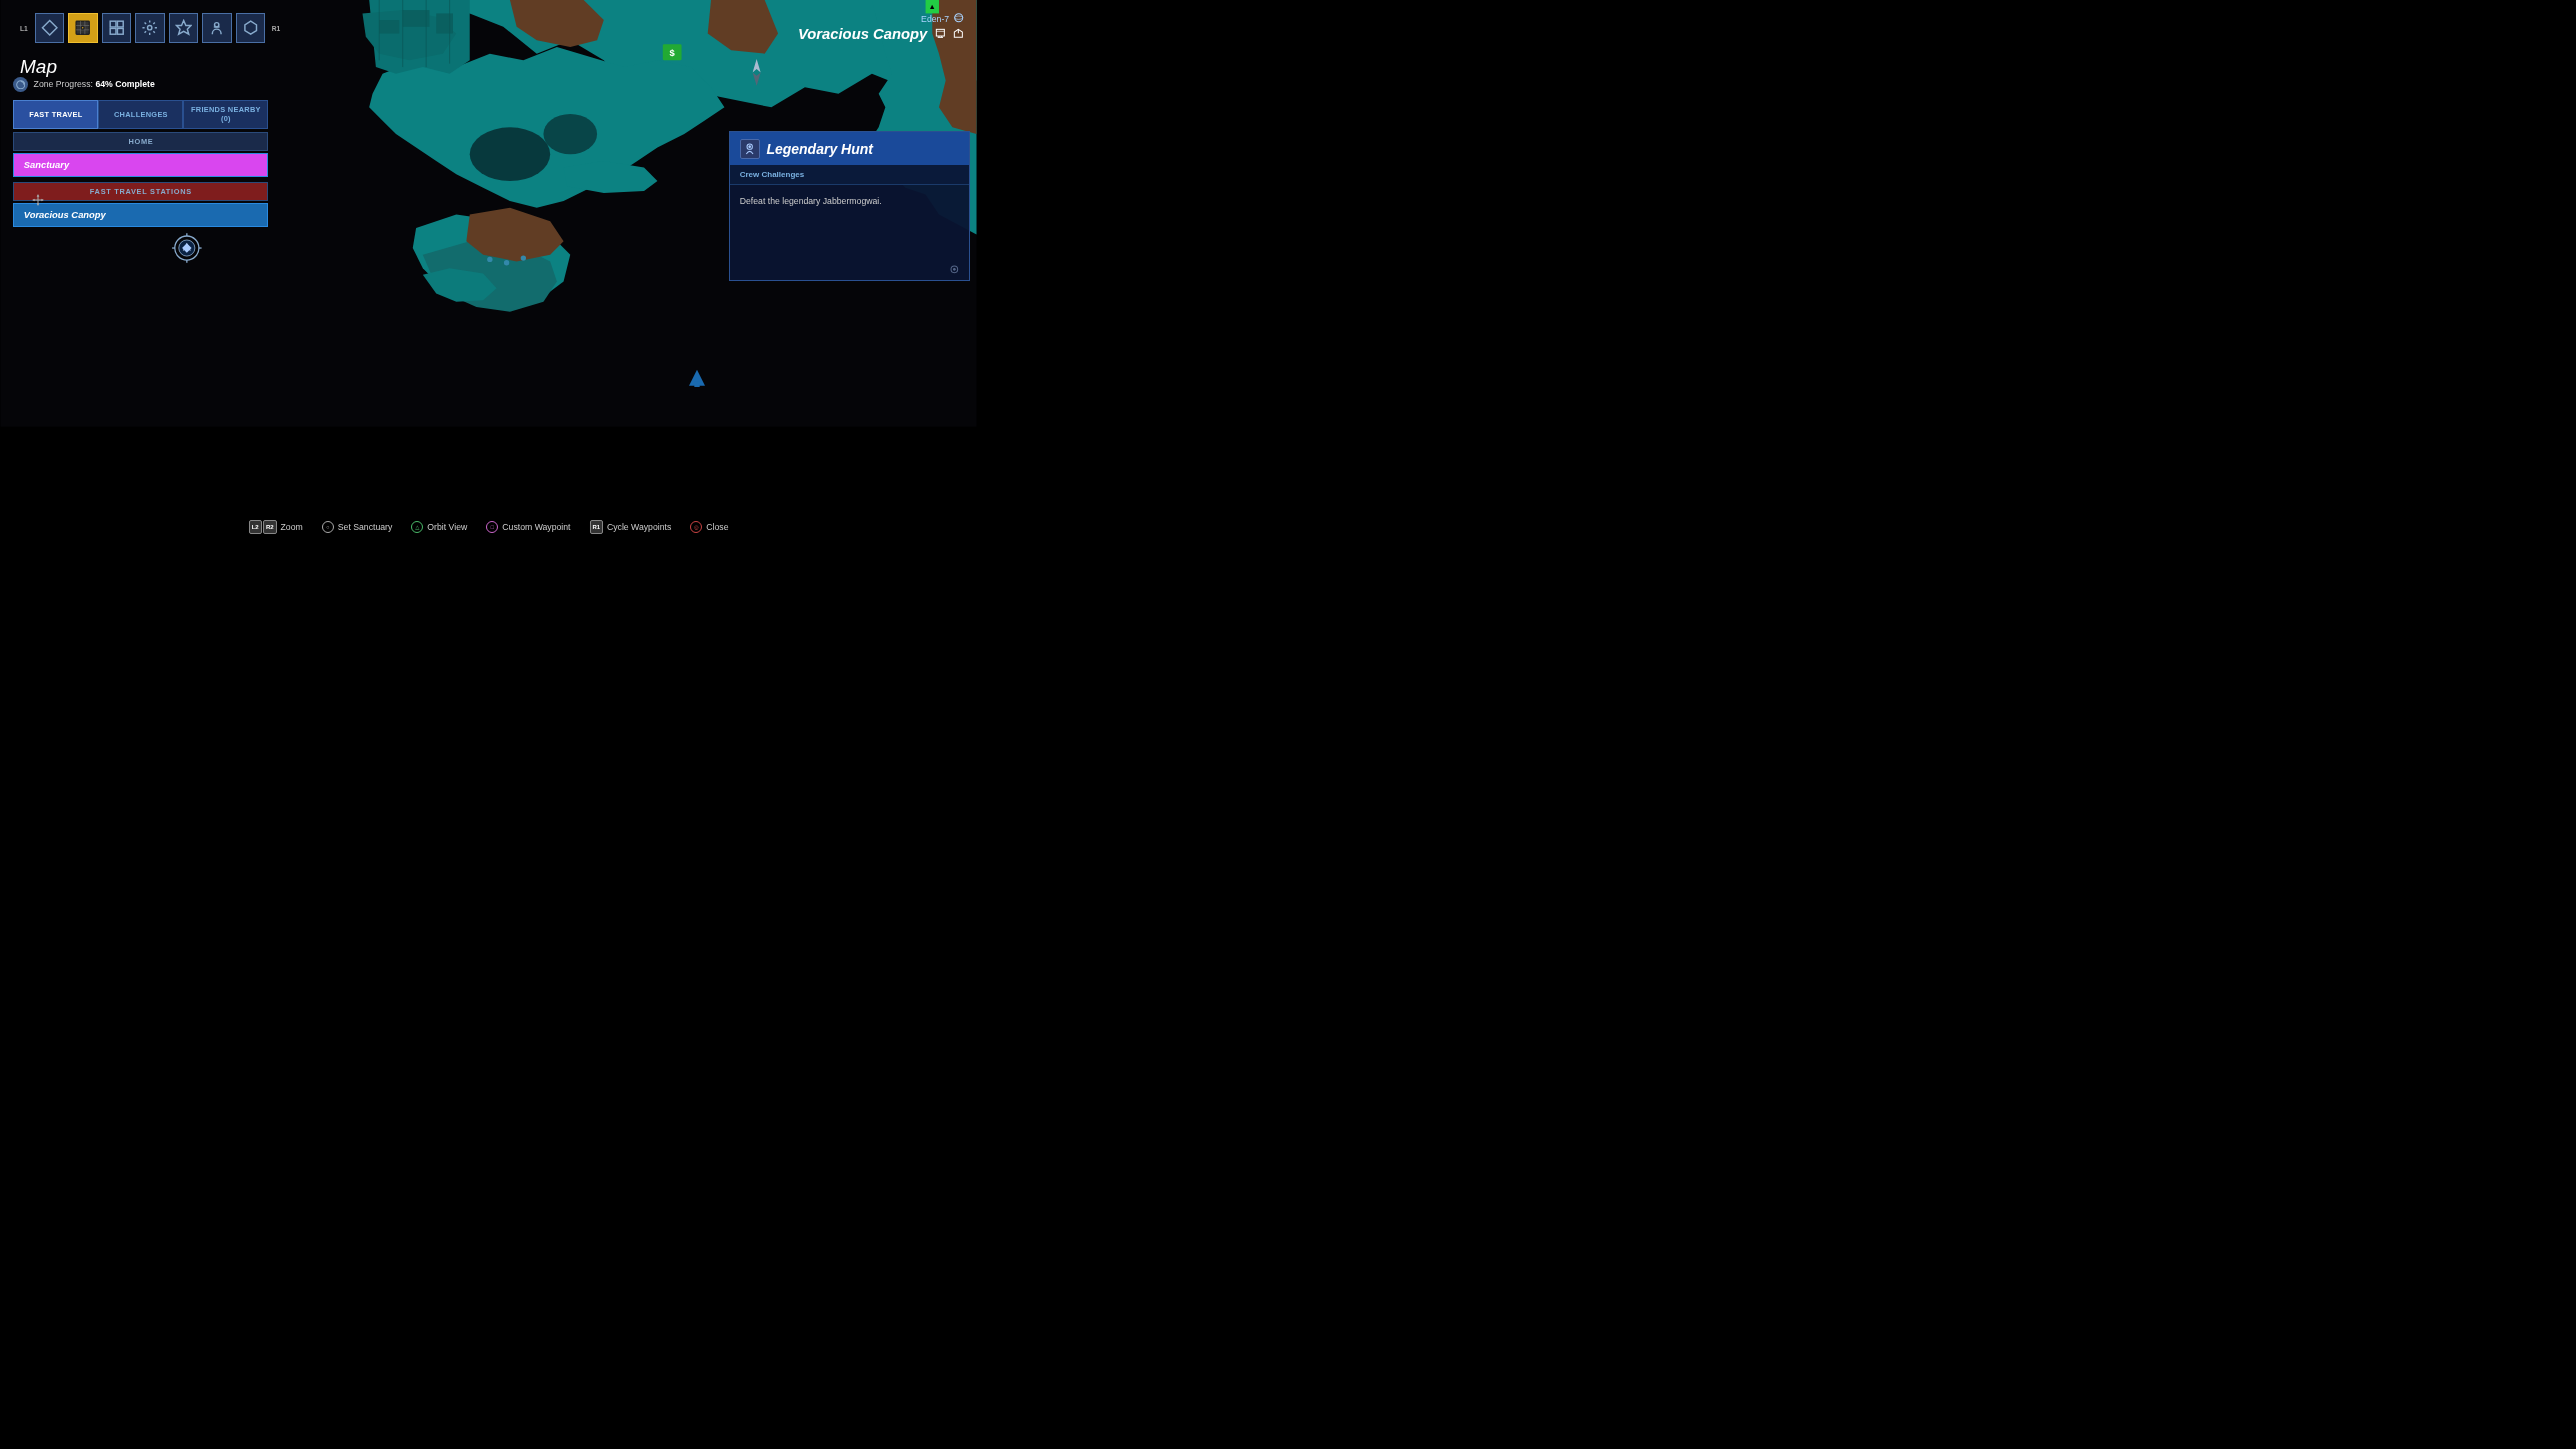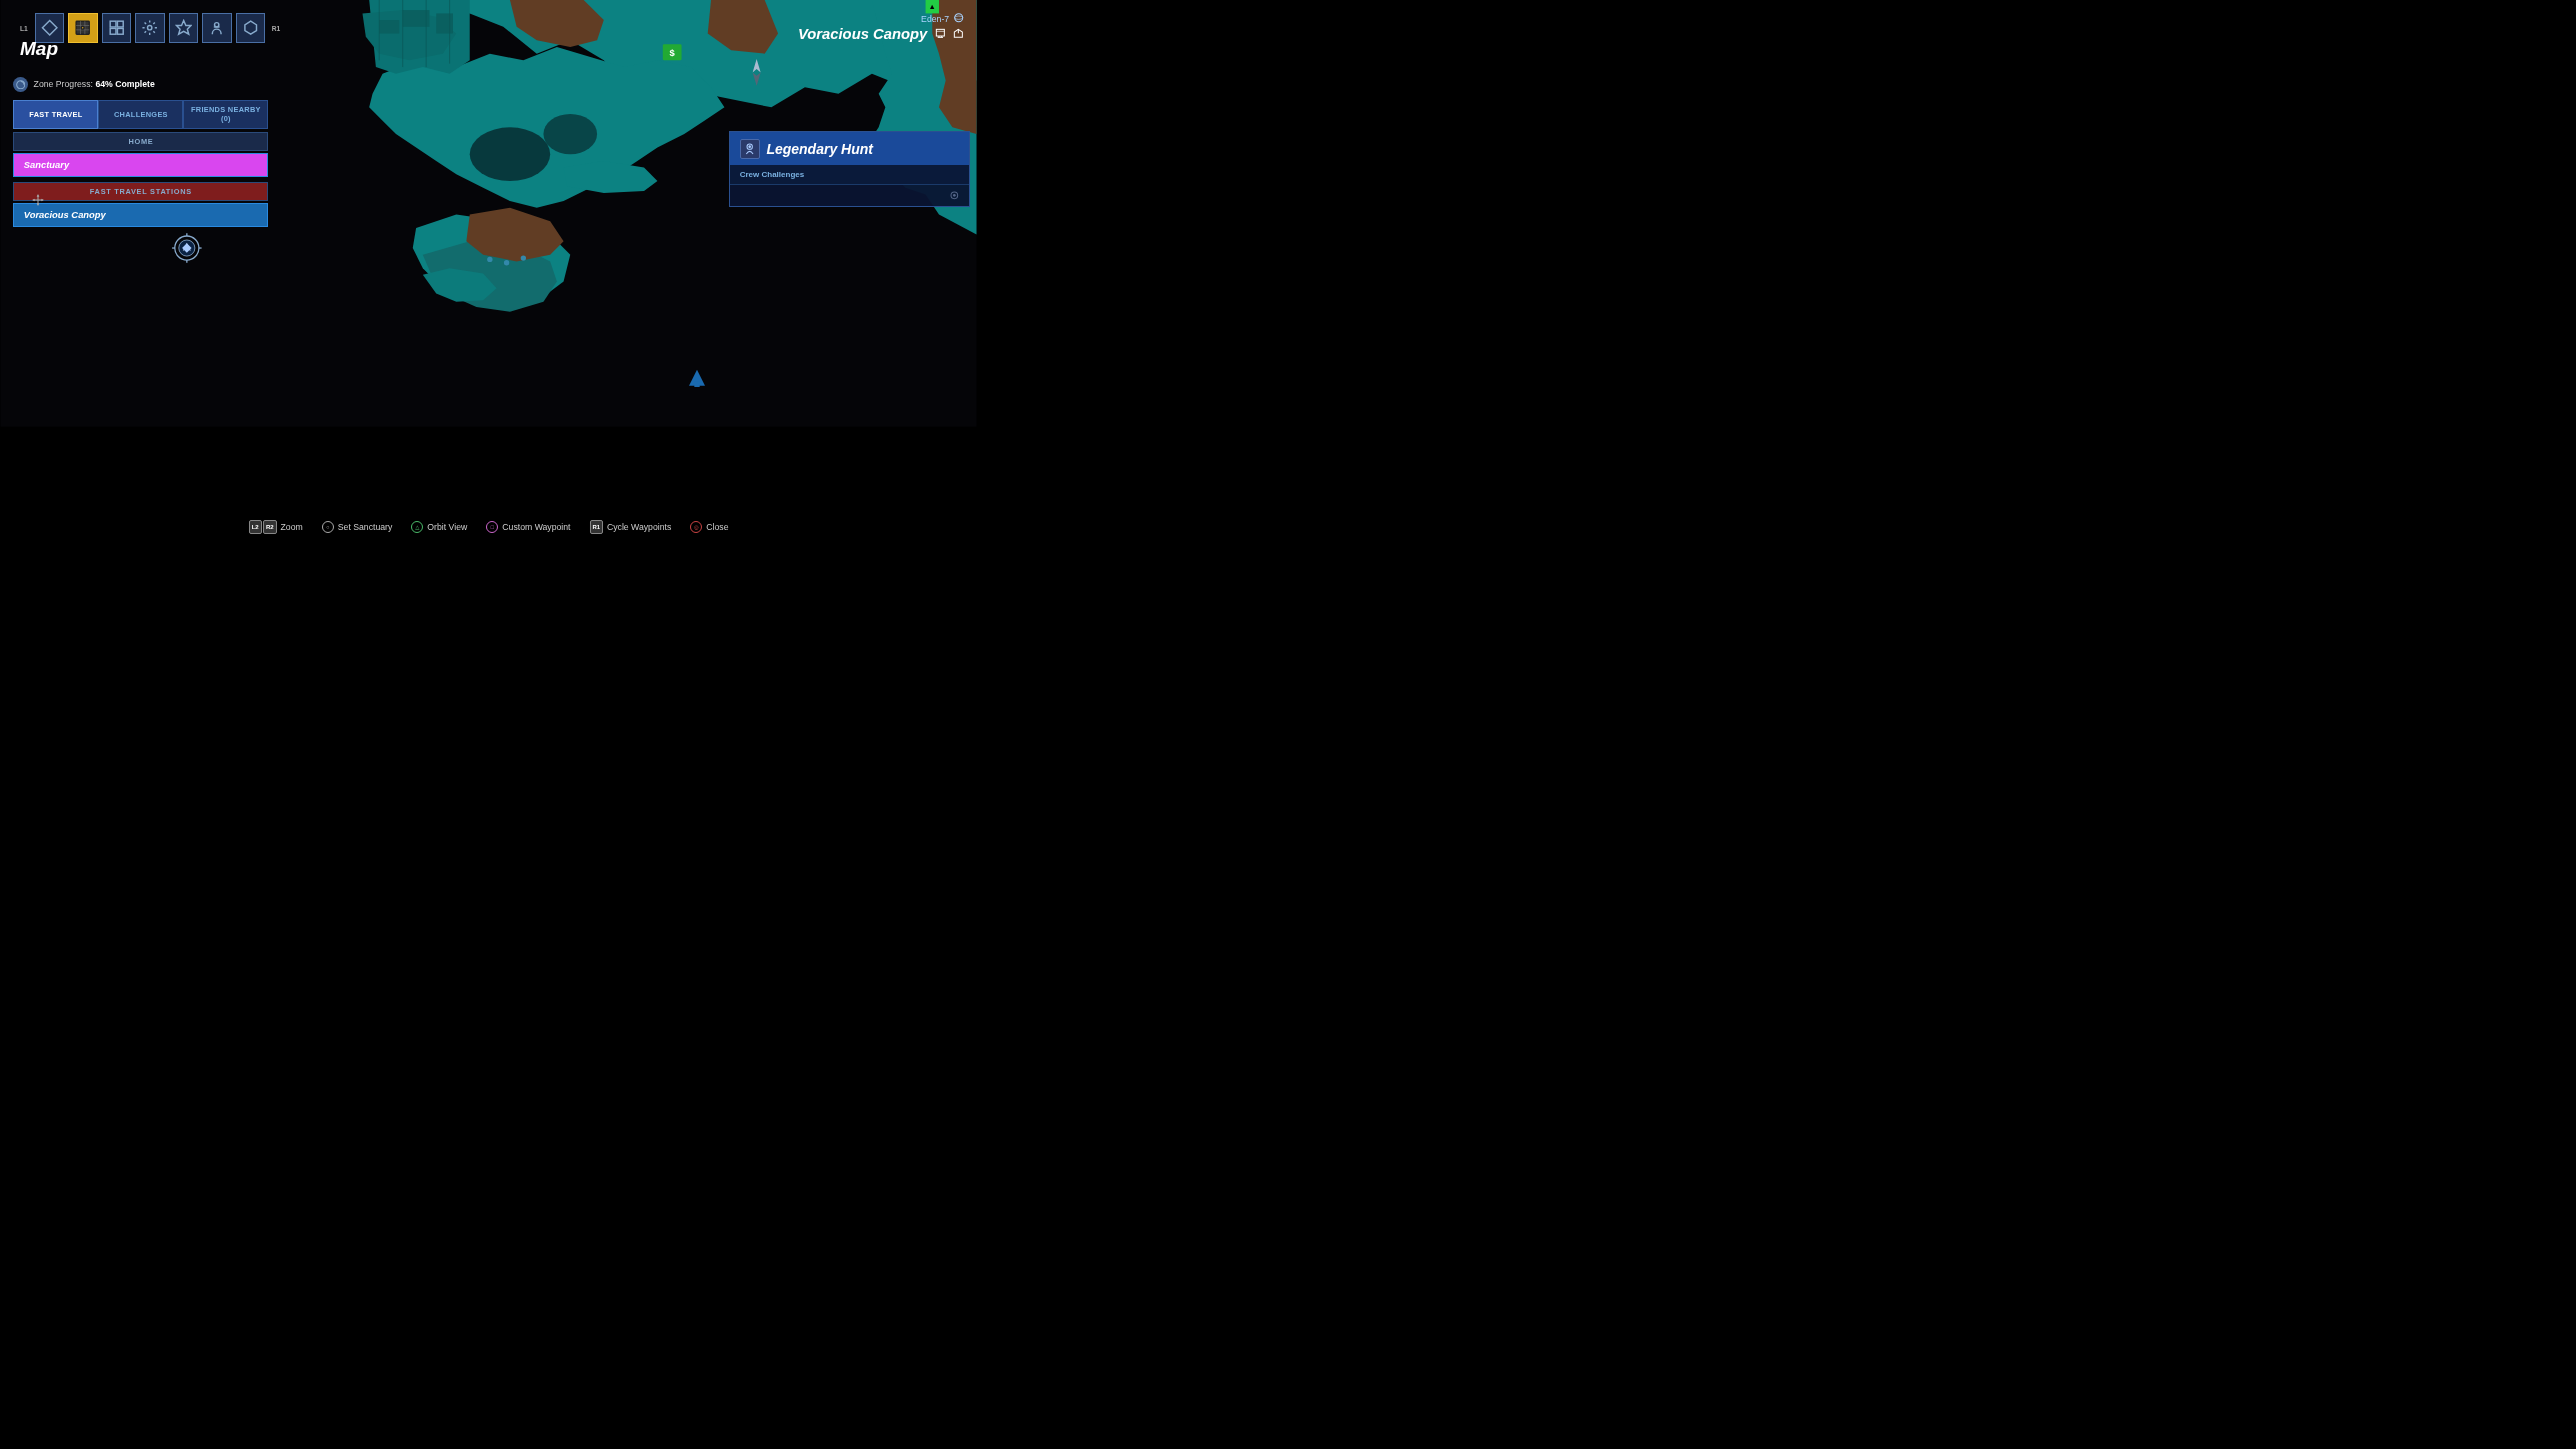--- a/index.html
+++ b/index.html
@@ -56,25 +56,25 @@
     }
 
     .nav-icon svg {
       width: 17.4px;
       height: 17.4px;
     }
 
     
     #map-title {
       position: absolute;
-      top: 38px;
+      top: 56px;
       left: 20px;
       color: #fff;
       font-size: 19px;
-      font-weight: bold;
+      font-weight: normal;
       font-style: italic;
       z-index: 10;
     }
 
     
     #left-panel {
       position: absolute;
       top: 77px;
       left: 13.4px;
       width: 255px;
@@ -540,20 +540,23 @@
     <div id="legendary-icon">
       <svg width="13.4" height="13.4" viewBox="0 0 20 20">
         <circle cx="10" cy="7" r="4" fill="none" stroke="#aaccff" stroke-width="1.5"></circle>
         <path d="M5 18 Q10 10 15 18" fill="none" stroke="#aaccff" stroke-width="1.5"></path>
         <circle cx="10" cy="7" r="2" fill="#aaccff"></circle>
       </svg>
     </div>
     <span id="legendary-title">Legendary Hunt</span>
   </div>
   <div id="crew-challenges-label">Crew Challenges</div>
+  <div id="legendary-body">
+    <span>Defeat the legendary Jabbermogwai.</span>
+  </div>
   <div id="legendary-footer">
 
     <svg width="10.7" height="10.7" viewBox="0 0 16 16">
       <circle cx="8" cy="8" r="5" fill="none" stroke="#556688" stroke-width="1.5"></circle>
       <circle cx="8" cy="8" r="2" fill="#556688"></circle>
     </svg>
   </div>
 </div>
 
 <div style="position:absolute; bottom:154px; right:268px; z-index:10;">

